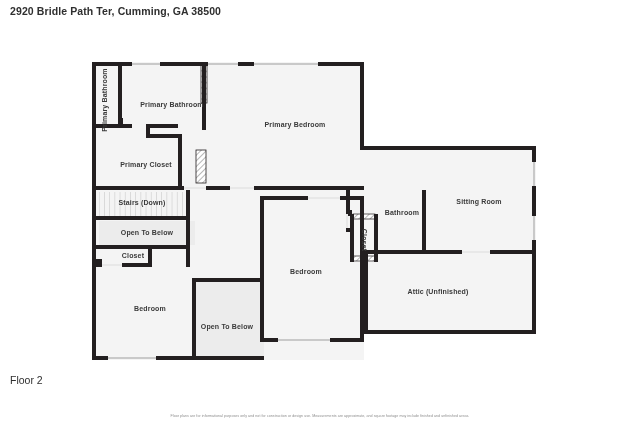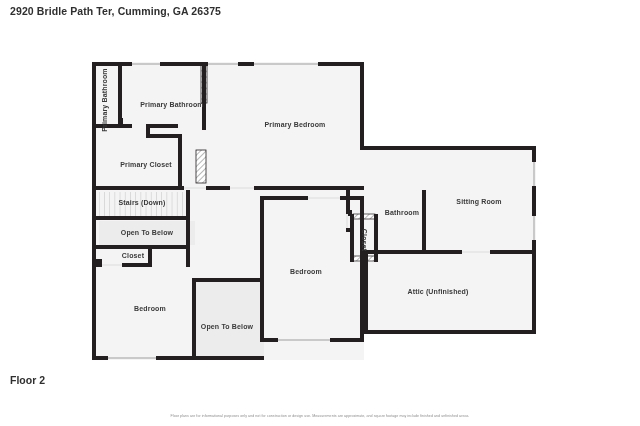--- a/index.html
+++ b/index.html
@@ -22,21 +22,21 @@
     font-size: 10.5px;
     font-weight: bold;
     letter-spacing: 0.1px;
     color: #2f2f2f;
   }
   #floor-label {
     position: absolute;
     left: 10px;
     top: 374px;
     font-size: 10.5px;
-    font-weight: bold;
+    font-weight: normal;
     color: #2f2f2f;
   }
   #disclaimer {
     position: absolute;
     left: 0;
     top: 414px;
     width: 640px;
     text-align: center;
     font-size: 3.6px;
     color: #8d8d8d;
@@ -63,21 +63,21 @@
     transform: translate(-50%, -50%) rotate(-90deg);
   }
   .rm-label.vert-cw {
     transform: translate(-50%, -50%) rotate(90deg);
   }
 </style>
 </head>
 <body>
 
 <div>
-  <div id="page-title">2920 Bridle Path Ter, Cumming, GA 26375</div>
+  <div id="page-title">2920 Bridle Path Ter, Cumming, GA 38500</div>
 </div>
 
 <svg id="floorplan" viewBox="0 0 640 426">
   <defs>
     <pattern id="hatch" width="4" height="4" patternUnits="userSpaceOnUse" patternTransform="rotate(45)">
       <rect width="4" height="4" fill="#ffffff"></rect>
       <line x1="0" y1="0" x2="0" y2="4" stroke="#6e6e6e" stroke-width="1"></line>
     </pattern>
     <pattern id="stairhatch" width="5.2" height="6" patternUnits="userSpaceOnUse">
       <rect width="5.2" height="6" fill="#f4f4f4"></rect>

